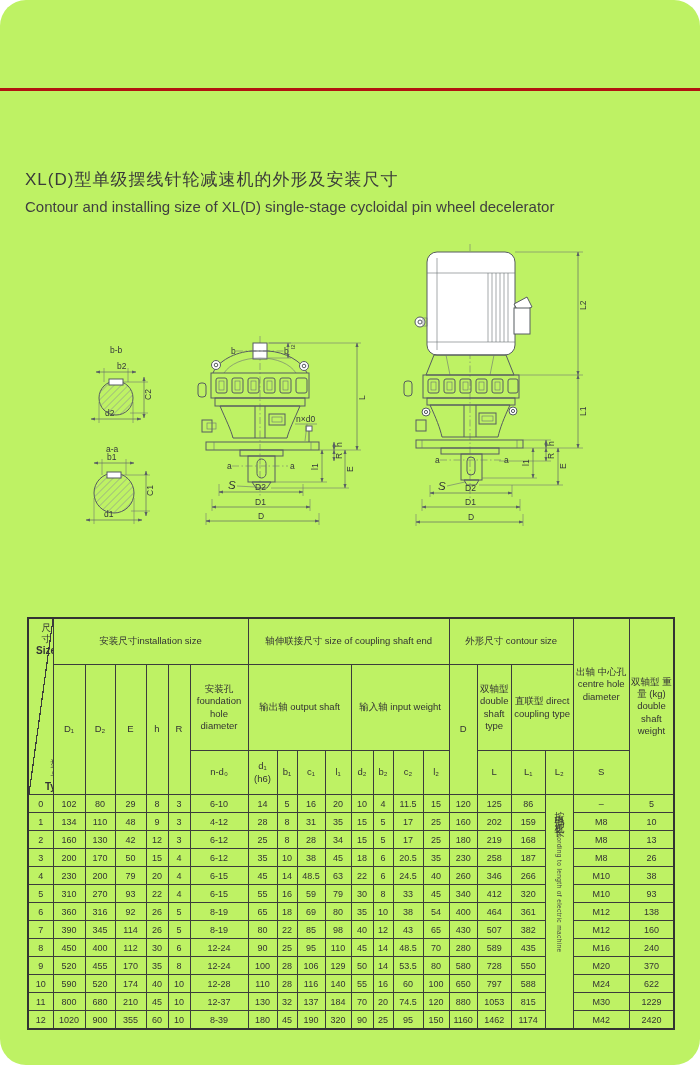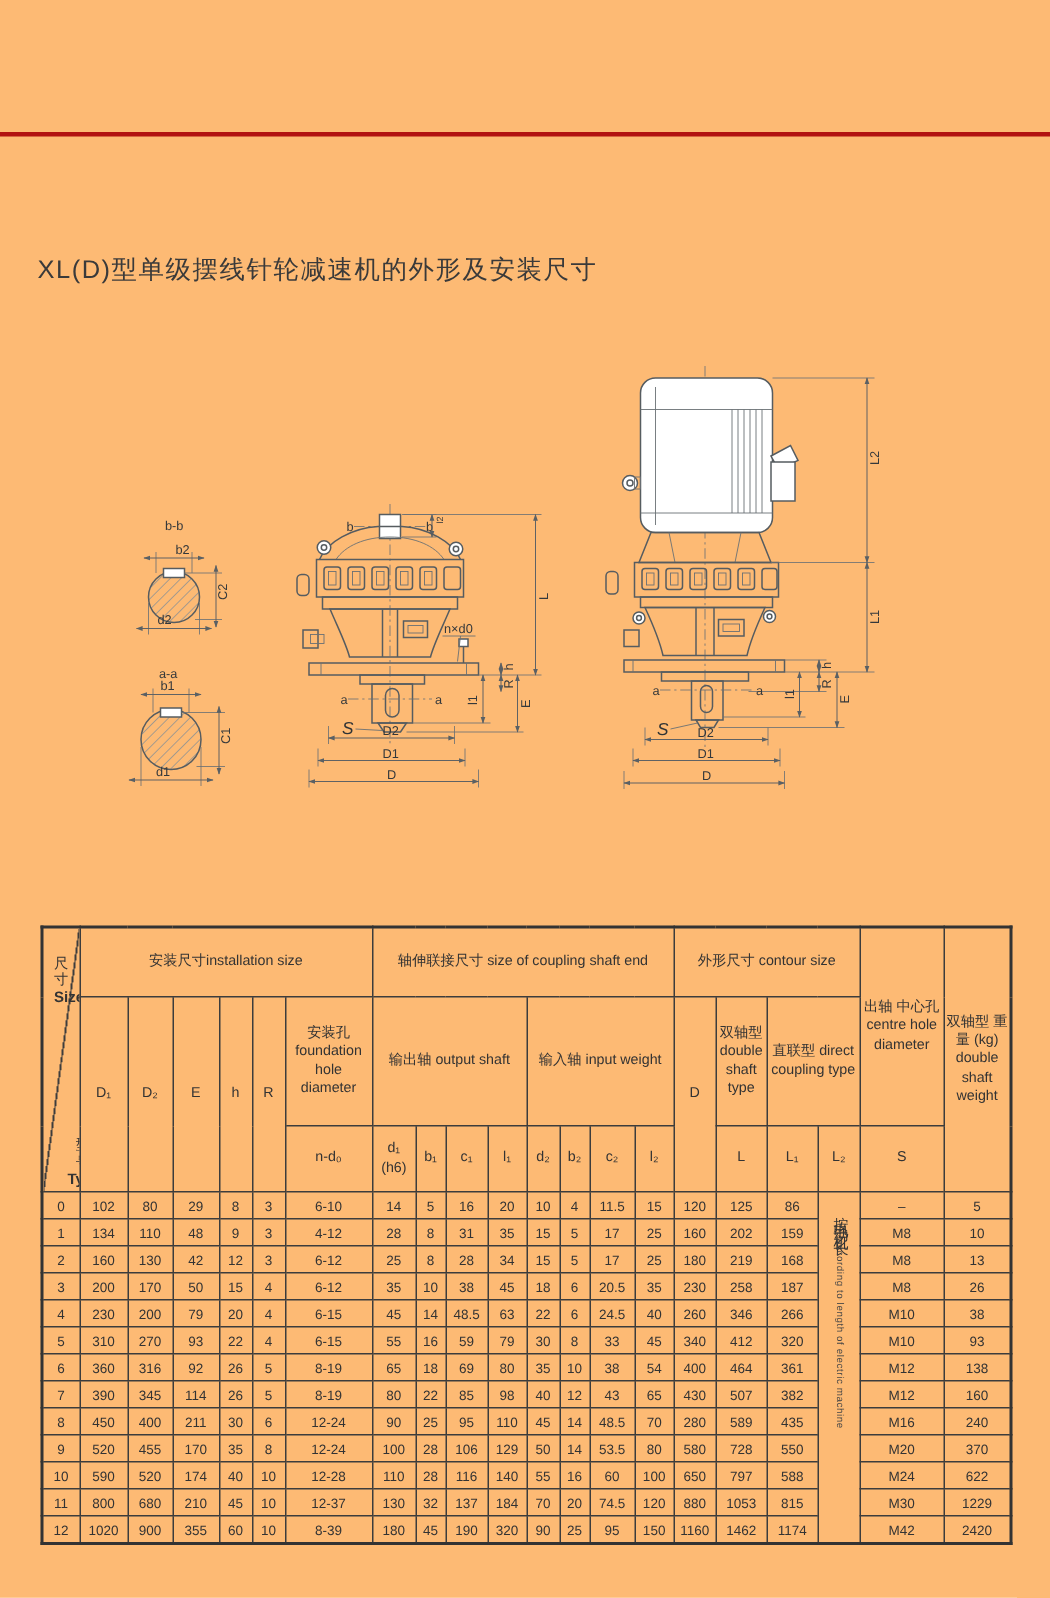--- a/index.html
+++ b/index.html
@@ -1,17 +1,17 @@
 <!DOCTYPE html>
 <html><head>
 <meta charset="utf-8">
 <style>
   html,body{margin:0;padding:0;}
   body{width:700px;height:1065px;font-family:"Liberation Sans","DejaVu Sans",sans-serif;background:#ffffff;}
-  .page{position:relative;width:700px;height:1065px;background:#fdba74;overflow:hidden;}
+  .page{position:relative;width:700px;height:1065px;background:#bef264;overflow:hidden;border-radius:26px;}
 
   .red-rule{position:absolute;left:0;top:88px;width:700px;height:3px;background:#b21311;}
 
   .title-block{position:absolute;left:25px;top:168px;color:#3a3a3a;}
   .title-zh{font-size:17px;letter-spacing:1px;color:#3a3a3a;}
   .title-en{font-size:15px;margin-top:7px;color:#404040;}
 
   svg.drawing{position:absolute;left:0;top:230px;}
   .ol{fill:none;stroke:#565c60;stroke-width:1;}
   .olf{fill:#ffffff;stroke:#565c60;stroke-width:1;}
@@ -24,40 +24,41 @@
   .lbl6{fill:#34383b;font-size:6px;}
 
   table.dims{border-collapse:collapse;table-layout:fixed;position:absolute;left:27px;top:617px;width:647px;border:2px solid #333;}
   .dims th,.dims td{border:1px solid #3c3c3c;font-weight:normal;text-align:center;vertical-align:middle;padding:0;color:#333;overflow:hidden;}
   .dims thead th{font-size:9.5px;line-height:1.3;padding:1px;}
   .hA th{height:43px;}
   .hB th{height:83px;}
   .hC th{height:41px;font-size:9px;}
   .dims tbody td{height:17px;font-size:9px;}
   .corner{position:relative;background-image:linear-gradient(to bottom right,transparent calc(50% - 0.6px),#3c3c3c 0,#3c3c3c calc(50% + 0.6px),transparent 0);}
-  .c-size{position:absolute;top:18px;left:7px;width:15px;text-align:left;}
+  .c-size{position:absolute;top:3px;left:7px;width:15px;text-align:right;}
   .c-type{position:absolute;bottom:2px;left:16px;width:15px;text-align:right;}
   .corner .zh{display:block;font-size:9.5px;line-height:1.2;word-break:break-all;white-space:normal;}
   .corner .en{display:block;font-size:10px;line-height:1.1;font-weight:bold;}
   td.vnote{vertical-align:top;text-align:center;overflow:hidden;}
   .vwrap{display:inline-block;writing-mode:vertical-rl;text-orientation:mixed;margin-top:8px;line-height:1.1;}
   .vzh{font-size:10px;letter-spacing:4px;color:#333;}
   .ven{font-size:6.5px;color:#454545;margin-top:3px;letter-spacing:0.4px;}
 
   .page-number{position:absolute;left:0;top:1028px;width:700px;text-align:center;font-size:12px;letter-spacing:3px;color:#3a3a3a;}
 </style>
 </head>
 <body>
 
 <div class="page">
 
   <div class="red-rule" style="background: rgb(178, 19, 17);"></div>
 
   <div class="title-block">
     <div class="title-zh">XL(D)型单级摆线针轮减速机的外形及安装尺寸</div>
+    <div class="title-en">Contour and installing size of XL(D) single-stage cycloidal pin wheel decelerator</div>
   </div>
 
   <svg class="drawing" width="700" height="400" viewBox="0 0 700 400">
     <defs>
       <marker id="ar" viewBox="0 0 10 10" refX="9" refY="5" markerWidth="7" markerHeight="7" orient="auto-start-reverse">
         <path d="M0,1.5 L10,5 L0,8.5 Z" fill="#5a6064"></path>
       </marker>
       <pattern id="hatch" patternUnits="userSpaceOnUse" width="5" height="5" patternTransform="rotate(45)">
         <line x1="0" y1="0" x2="0" y2="5" stroke="#8a9094" stroke-width="1"></line>
       </pattern>
@@ -519,21 +520,21 @@
           <td>430</td>
           <td>507</td>
           <td>382</td>
           <td>M12</td>
           <td>160</td>
         </tr>
         <tr>
           <td>8</td>
           <td>450</td>
           <td>400</td>
-          <td>211</td>
+          <td>112</td>
           <td>30</td>
           <td>6</td>
           <td>12-24</td>
           <td>90</td>
           <td>25</td>
           <td>95</td>
           <td>110</td>
           <td>45</td>
           <td>14</td>
           <td>48.5</td>

